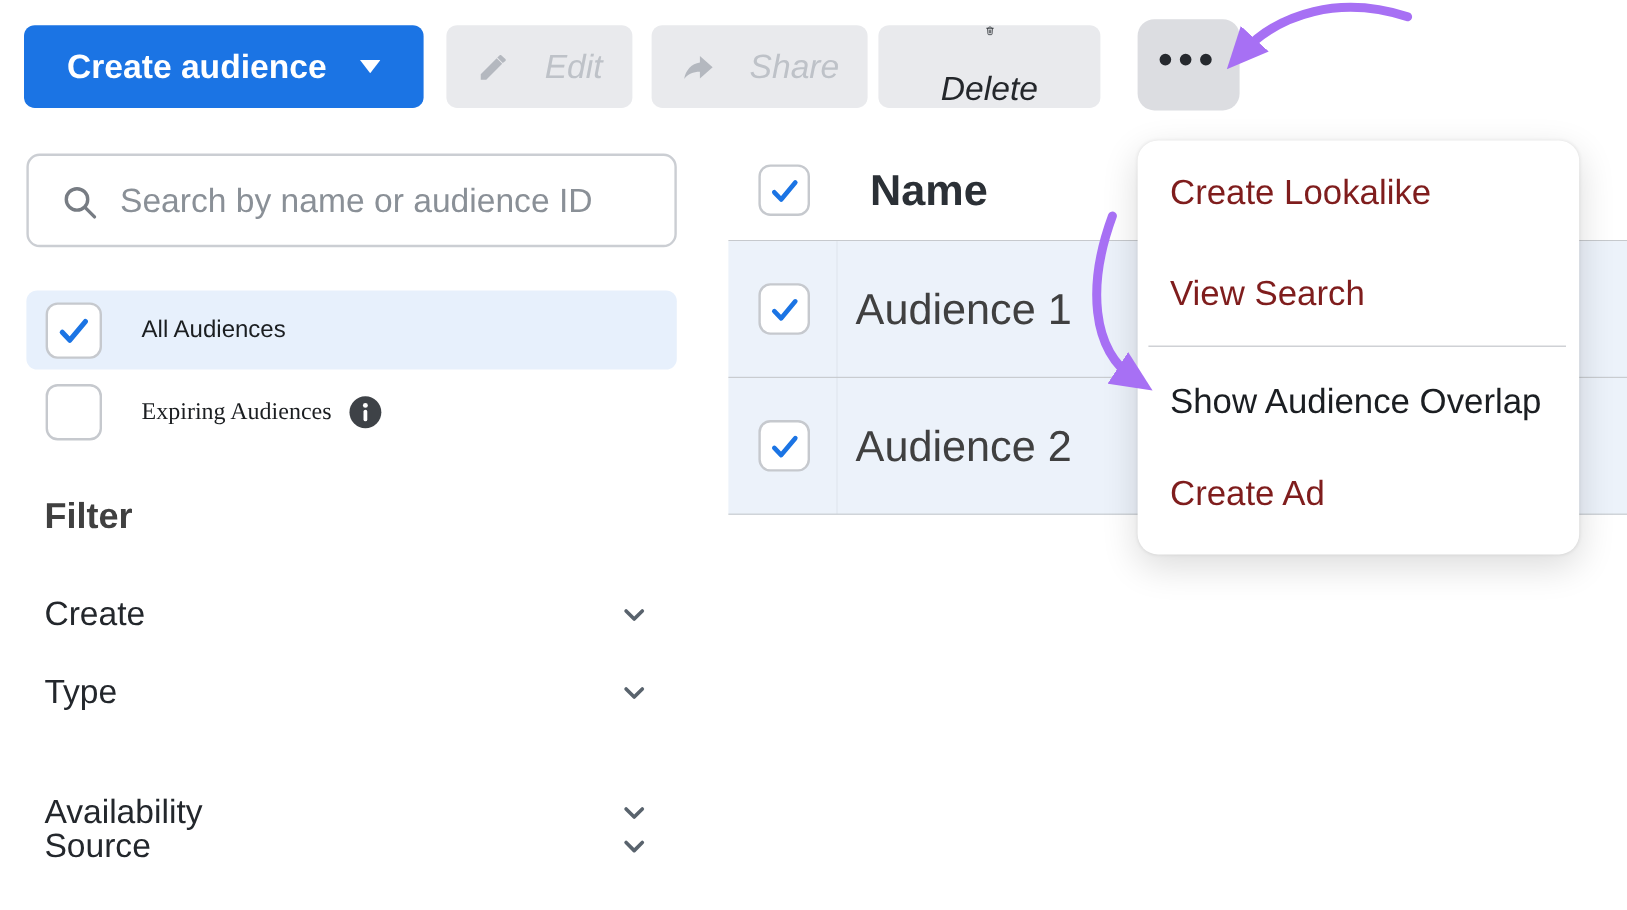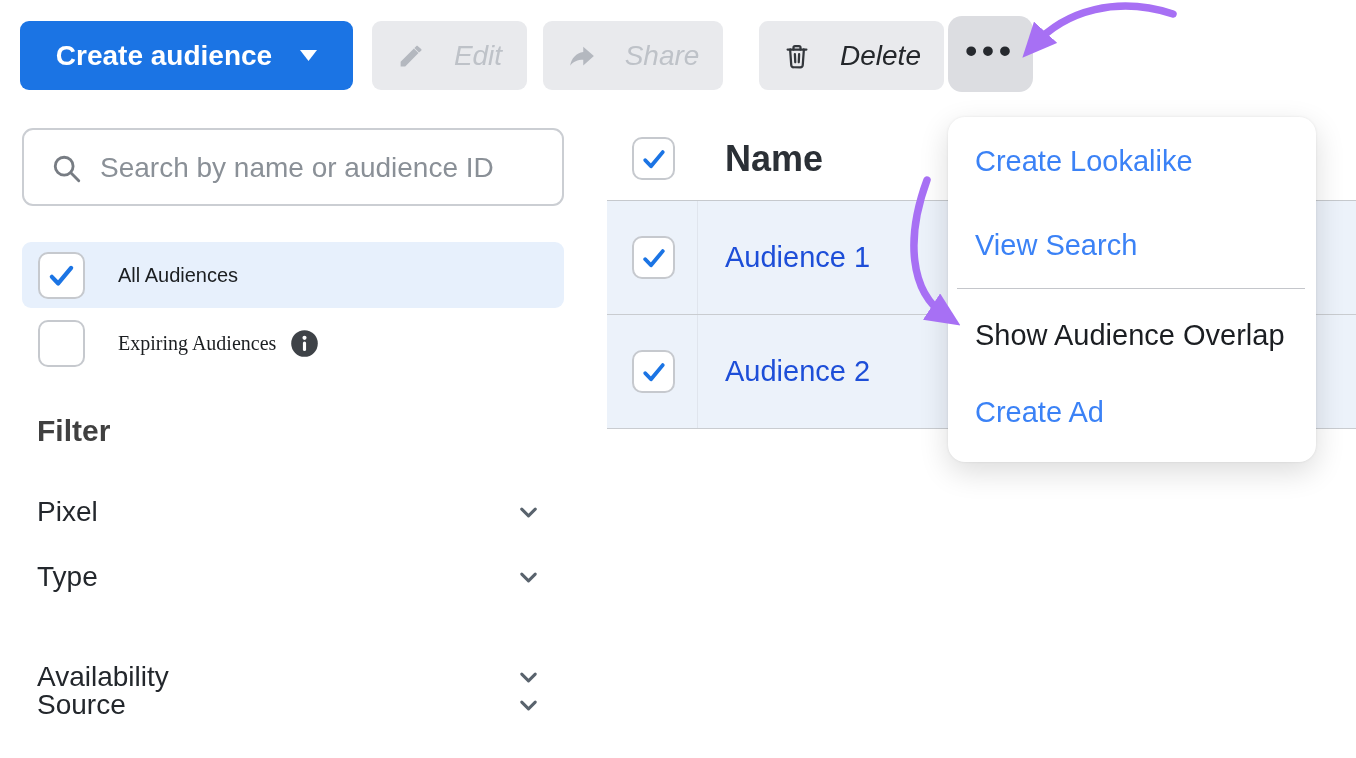--- a/index.html
+++ b/index.html
@@ -8,21 +8,21 @@
   #app{position:absolute;inset:0;}
 
   
   .btn{position:absolute;top:21px;height:69px;border-radius:9px;display:flex;
        align-items:center;justify-content:center;gap:28px;font-size:28px;box-sizing:border-box;cursor:pointer;}
   .btn-primary{left:20px;width:333px;background:#1B74E4;color:#fff;font-weight:bold;}
   .btn-grey{background:#E9EAED;font-style:italic;}
   .btn-disabled{color:#BEC2C8;}
   #edit-btn{left:372px;width:155px;}
   #share-btn{left:543px;width:180px;}
-  #delete-btn{left:759px;width:185px;color:#24272B;}
+  #delete-btn{left:732px;width:185px;color:#24272B;flex-direction:column;}
   #more-btn{left:948px;top:16px;width:85px;height:76px;border-radius:14px;background:#DCDDE1;
             color:#26292E;font-size:34px;letter-spacing:5px;font-weight:bold;}
   #more-btn span{transform:translateY(-4px);}
 
   
   .searchbox{position:absolute;left:22px;top:128px;width:542px;height:78px;box-sizing:border-box;
              border:2px solid #CBCED3;border-radius:11px;background:#fff;}
   .searchbox svg{position:absolute;left:26px;top:22px;}
   .searchbox input{position:absolute;left:74px;top:2px;width:440px;height:70px;border:none;outline:none;
              font-size:28px;font-family:inherit;color:#ec4899;background:transparent;}
@@ -45,28 +45,28 @@
 
   
   #table{position:absolute;left:607px;top:117px;width:749px;height:312px;}
   .t-header{height:84px;box-sizing:border-box;border-bottom:1px solid #C6C9CD;position:relative;
             display:flex;align-items:center;}
   .t-row{height:114px;box-sizing:border-box;border-bottom:1px solid #C9CCD0;background:#ECF2FA;
          position:relative;display:flex;align-items:center;}
   .t-cb{position:absolute;left:25px;}
   .t-colsep{position:absolute;left:90px;top:0;bottom:0;width:1px;background:rgba(0,0,0,0.05);}
   .t-name-h{position:absolute;left:118px;font-size:36px;font-weight:bold;color:#2B3036;}
-  .t-link{position:absolute;left:118px;font-size:29px;color:#1d4ed8;cursor:pointer;}
+  .t-link{position:absolute;left:106px;font-size:36px;color:#404040;cursor:pointer;}
 
   
   #menu{position:absolute;left:948px;top:117px;width:368px;height:345px;background:#fff;border-radius:17px;
         box-shadow:0 0 3px rgba(0,0,0,0.08),0 10px 30px rgba(0,0,0,0.14);z-index:5;}
   .mitem{position:absolute;left:0;width:100%;height:56px;line-height:56px;padding-left:27px;
          box-sizing:border-box;font-size:29px;cursor:pointer;}
-  .mitem.disabled{color:#3b82f6;}
+  .mitem.disabled{color:#7f1d1d;}
   .mitem.enabled{color:#1B1E22;}
   .mdivider{position:absolute;left:9px;top:171px;width:348px;height:1px;background:#C4C6CB;}
 
   
   #arrows{position:absolute;inset:0;z-index:10;pointer-events:none;}
 </style>
 </head>
 <body>
 
 <div id="app">
@@ -135,21 +135,21 @@
           <circle cx="12" cy="12" r="11" fill="#3E4247"></circle>
           <circle cx="12" cy="7.3" r="1.7" fill="#ffffff"></circle>
           <rect x="10.7" y="10.3" width="2.6" height="8" rx="1.3" fill="#ffffff"></rect>
         </svg>
       </span>
     </div>
 
     <div class="filter-heading">Filter</div>
 
     <div class="fsection" style="top:490px;">
-      <span>Pixel</span>
+      <span>Create</span>
       <svg class="chev" width="27" height="27" viewBox="0 0 24 24" fill="none" stroke="#59636D" stroke-width="2.7" stroke-linecap="round" stroke-linejoin="round">
           <path d="M6 9 l6 6 6 -6"></path>
         </svg>
     </div>
     <div class="fsection" style="top:555px;">
       <span>Type</span>
       <svg class="chev" width="27" height="27" viewBox="0 0 24 24" fill="none" stroke="#59636D" stroke-width="2.7" stroke-linecap="round" stroke-linejoin="round">
           <path d="M6 9 l6 6 6 -6"></path>
         </svg>
     </div>

